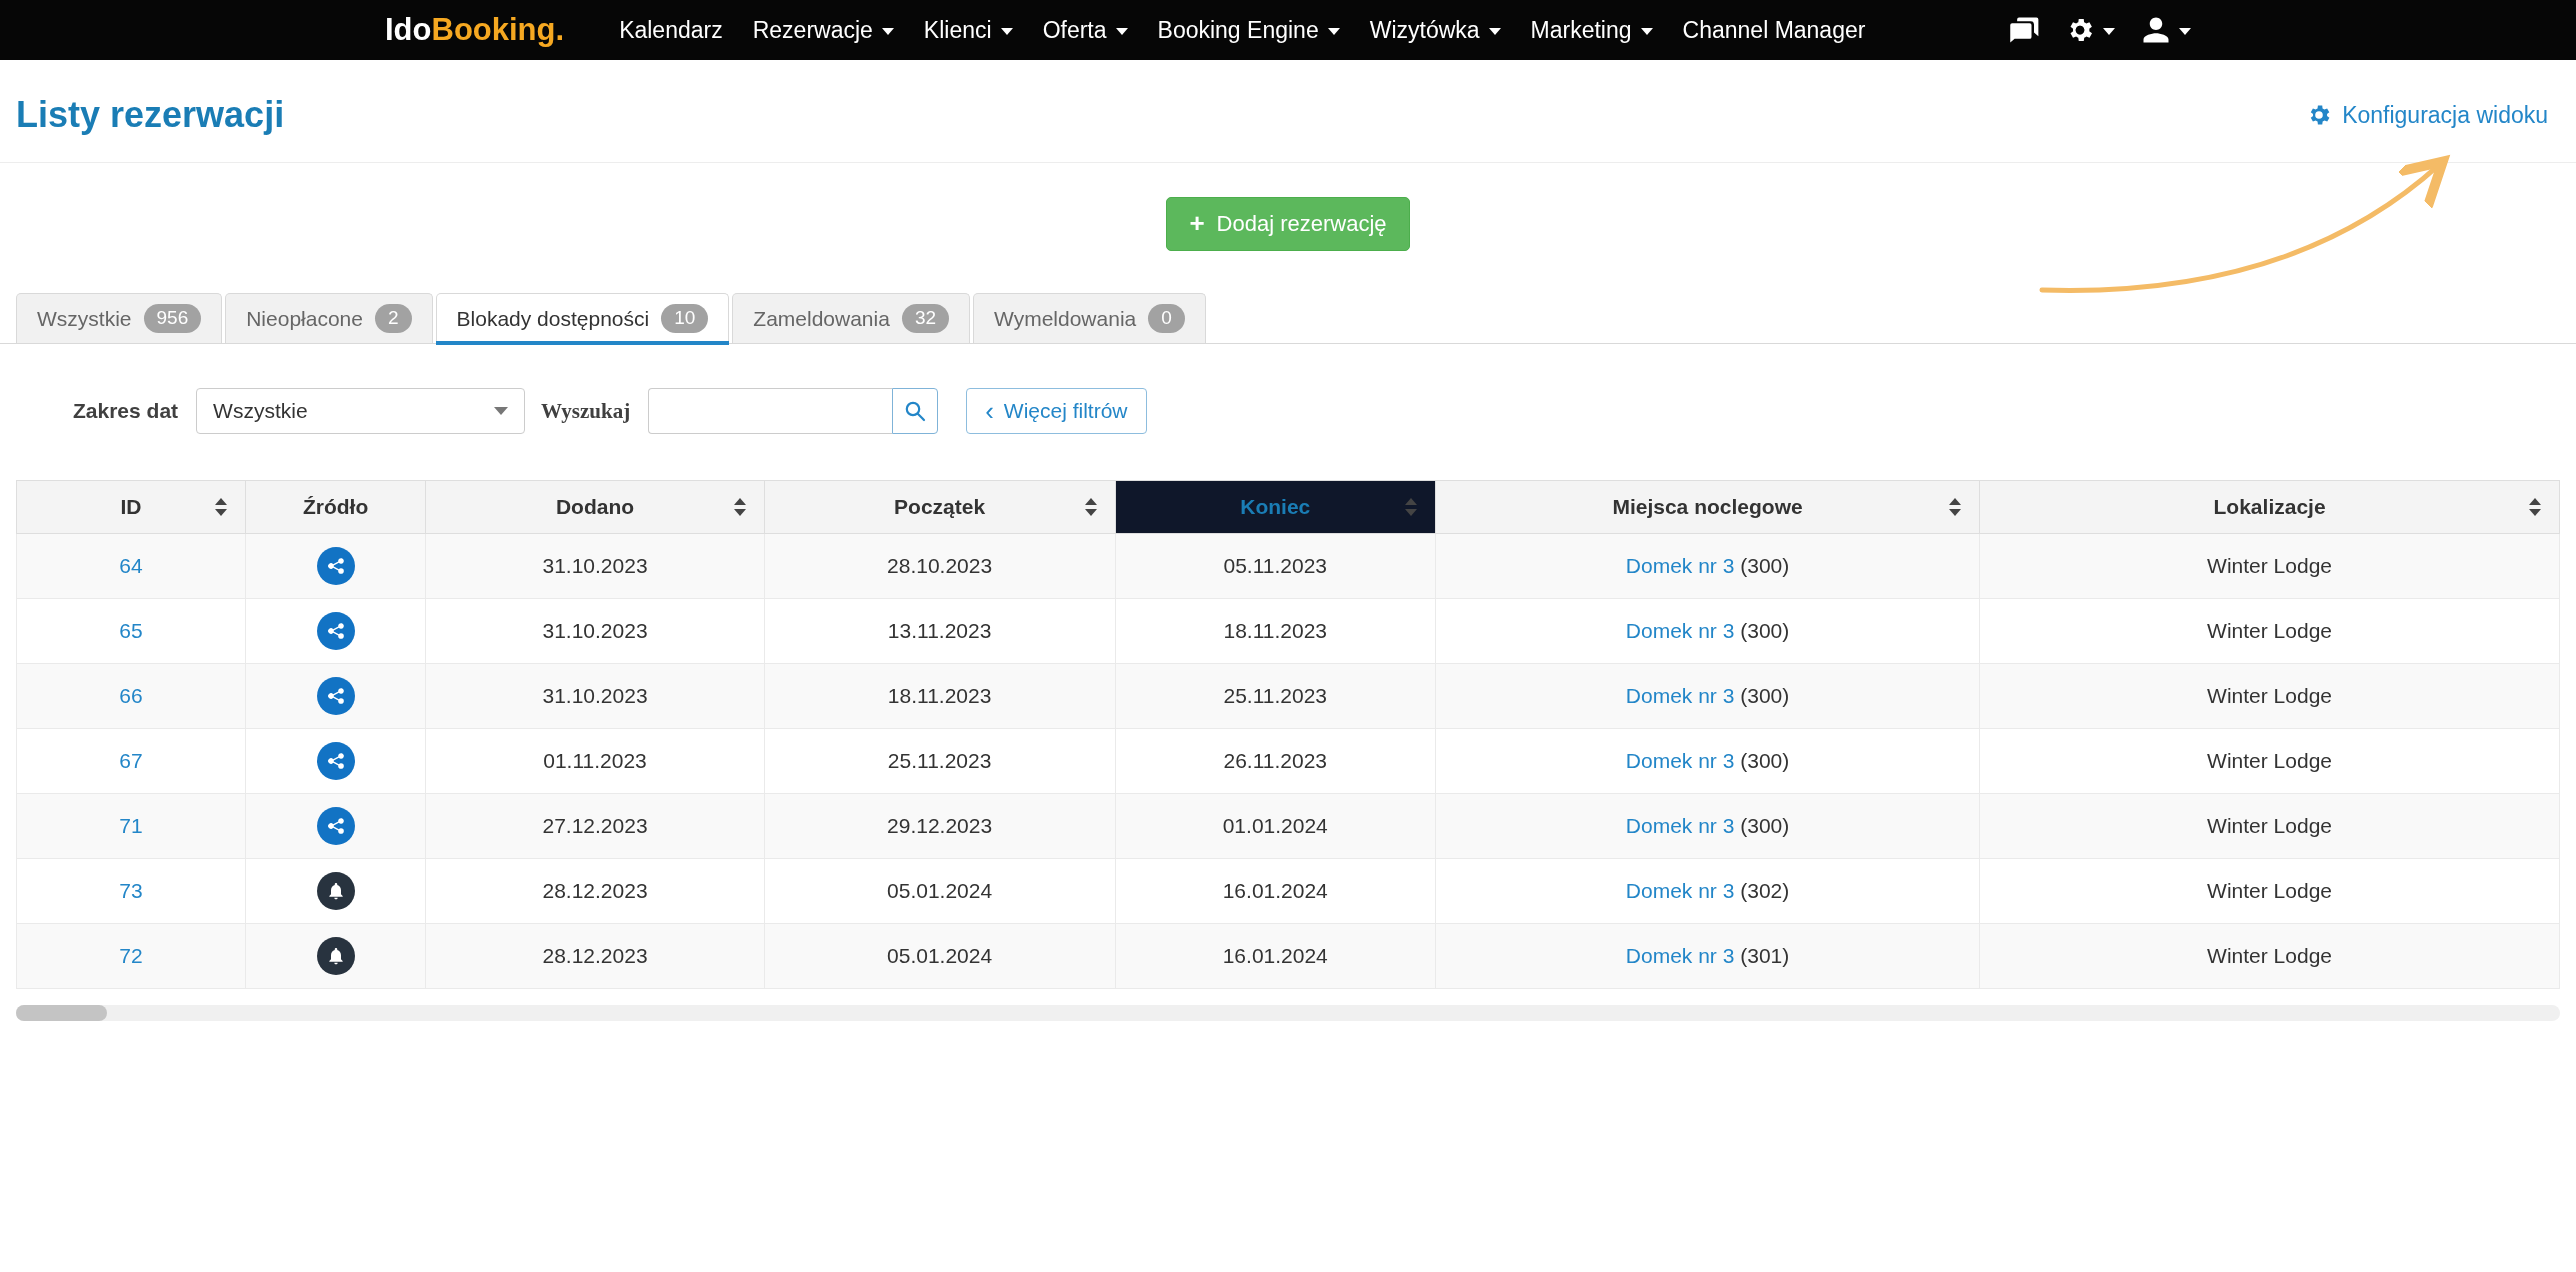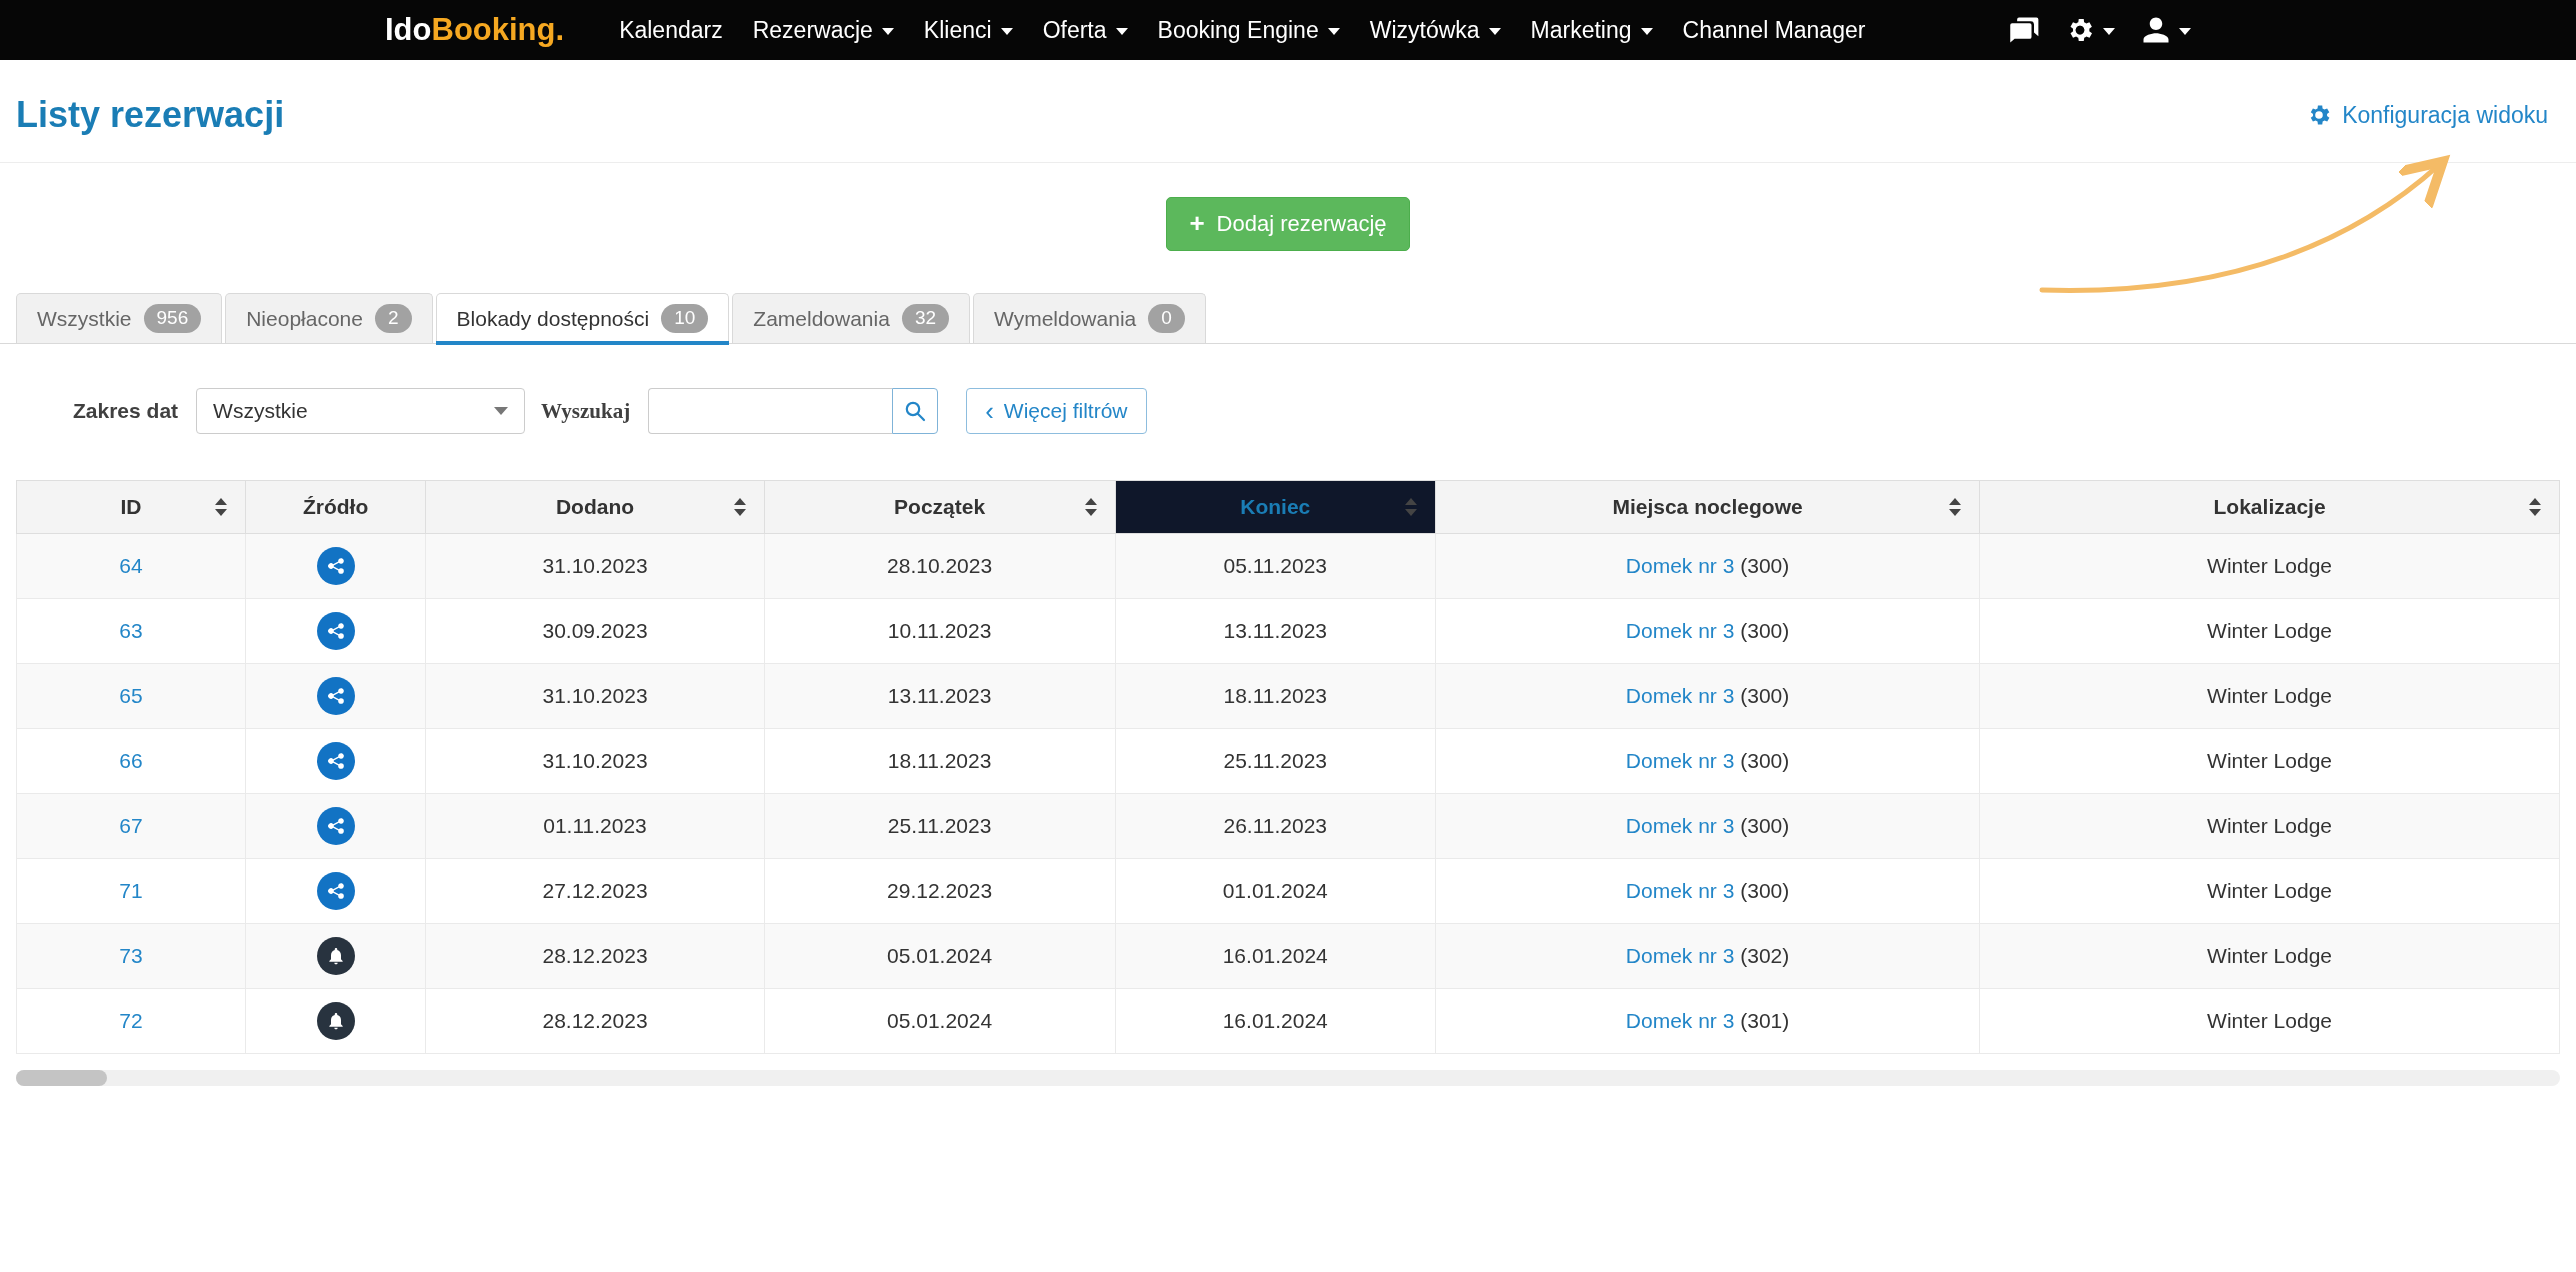--- a/index.html
+++ b/index.html
@@ -315,36 +315,20 @@
             </span>
             
           </td>
           <td>31.10.2023</td>
           <td>28.10.2023</td>
           <td>05.11.2023</td>
           <td><a class="link" href="#">Domek nr 3</a> <span>(300)</span></td>
           <td>Winter Lodge</td>
         </tr>
 
-        <tr>
-          <td><a class="link" href="#">63</a></td>
-          <td>
-            <span class="src share-bg">
-              <svg viewBox="0 0 24 24">
-                <path d="M18 14.6a3.4 3.4 0 0 0-2.6 1.2l-6.1-3.2a3.5 3.5 0 0 0 0-1.2l6.1-3.2A3.4 3.4 0 1 0 14.6 6c0 .2 0 .4.1.6L8.6 9.8a3.4 3.4 0 1 0 0 4.4l6.1 3.2c-.1.2-.1.4-.1.6a3.4 3.4 0 1 0 3.4-3.4z"></path>
-              </svg>
-            </span>
-            
-          </td>
-          <td>30.09.2023</td>
-          <td>10.11.2023</td>
-          <td>13.11.2023</td>
-          <td><a class="link" href="#">Domek nr 3</a> <span>(300)</span></td>
-          <td>Winter Lodge</td>
-        </tr>
 
         <tr>
           <td><a class="link" href="#">65</a></td>
           <td>
             <span class="src share-bg">
               <svg viewBox="0 0 24 24">
                 <path d="M18 14.6a3.4 3.4 0 0 0-2.6 1.2l-6.1-3.2a3.5 3.5 0 0 0 0-1.2l6.1-3.2A3.4 3.4 0 1 0 14.6 6c0 .2 0 .4.1.6L8.6 9.8a3.4 3.4 0 1 0 0 4.4l6.1 3.2c-.1.2-.1.4-.1.6a3.4 3.4 0 1 0 3.4-3.4z"></path>
               </svg>
             </span>
             

